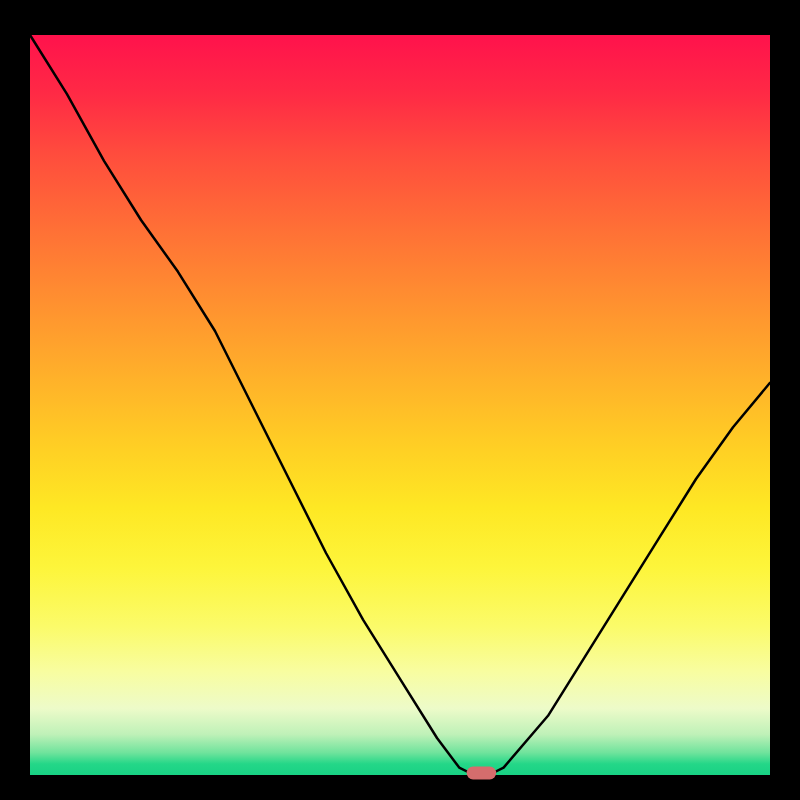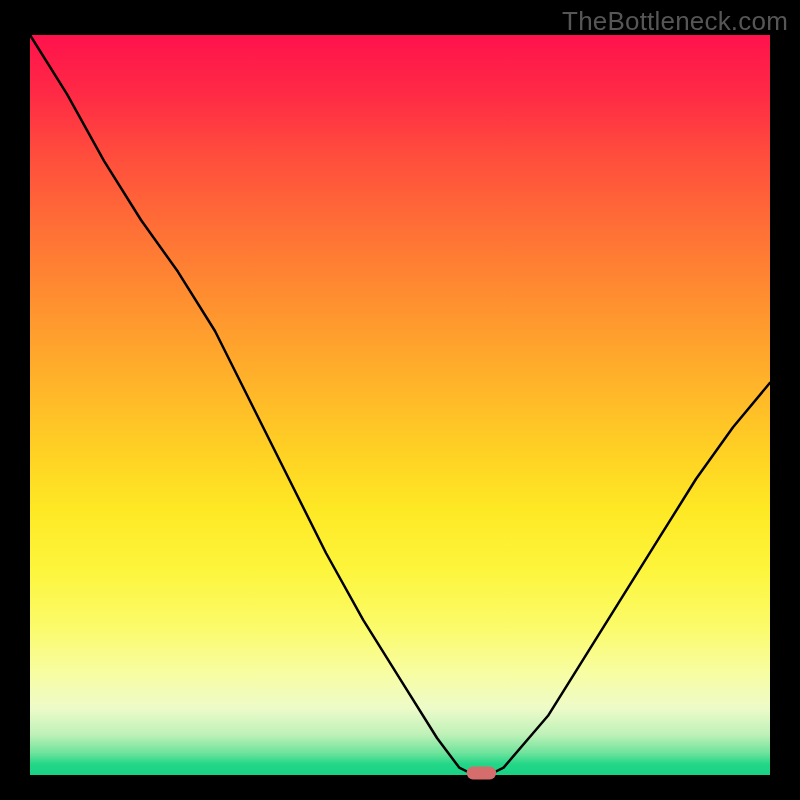--- a/index.html
+++ b/index.html
@@ -71,21 +71,20 @@
   .marker {
     fill: #d56d6d;
     stroke: none;
   }
 </style>
 </head>
 <body>
 
 <div class="frame">
 
-  <div class="watermark">TheBottleneck.com</div>
 
   <div class="plot-area">
     <svg class="curve" viewBox="0 0 740 740" preserveAspectRatio="none">
       <path id="series-path" d="M0.0 0.0 L37.0 59.2 L74.0 125.8 L111.0 185.0 L148.0 236.8 L185.0 296.0 L222.0 370.0 L259.0 444.0 L296.0 518.0 L333.0 584.6 L370.0 643.8 L407.0 703.0 L429.2 732.6 L444.0 740.0 L458.8 740.0 L473.6 732.6 L518.0 680.8 L555.0 621.6 L592.0 562.4 L629.0 503.2 L666.0 444.0 L703.0 392.2 L740.0 347.8"></path>
       <rect class="marker" id="marker-rect" x="436.6" y="731.5" width="29.6" height="13.0" rx="6.5" ry="6.5" fill="#d56d6d"></rect>
     </svg>
   </div>
 
 </div>
 

